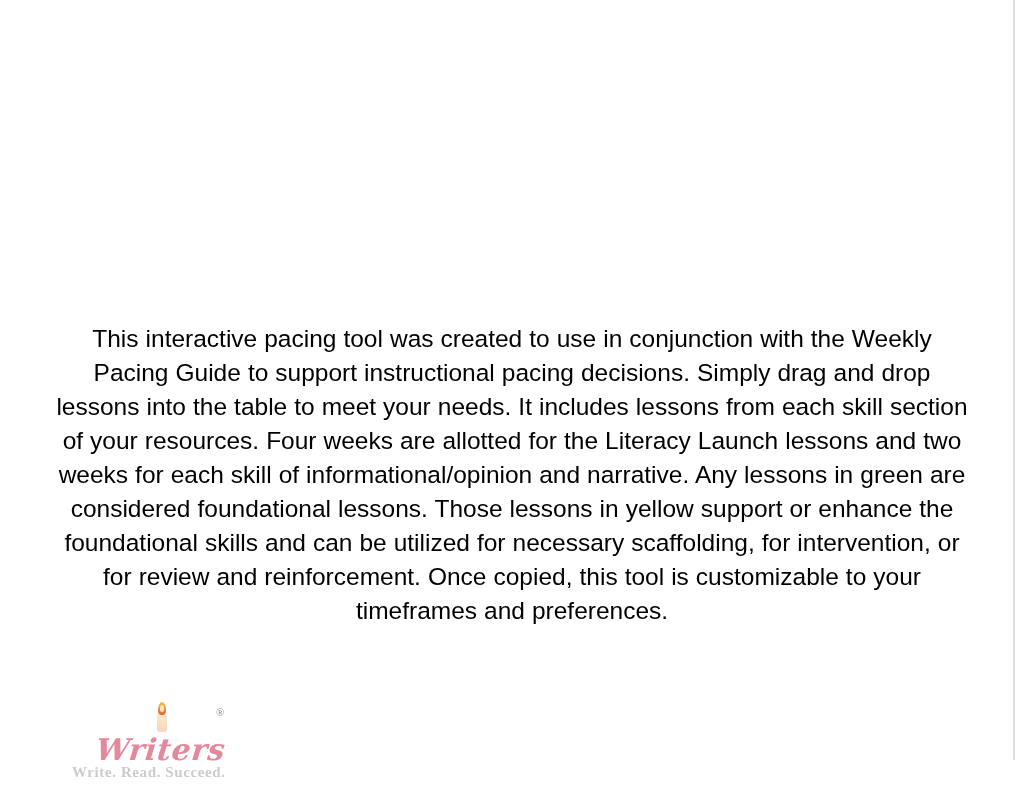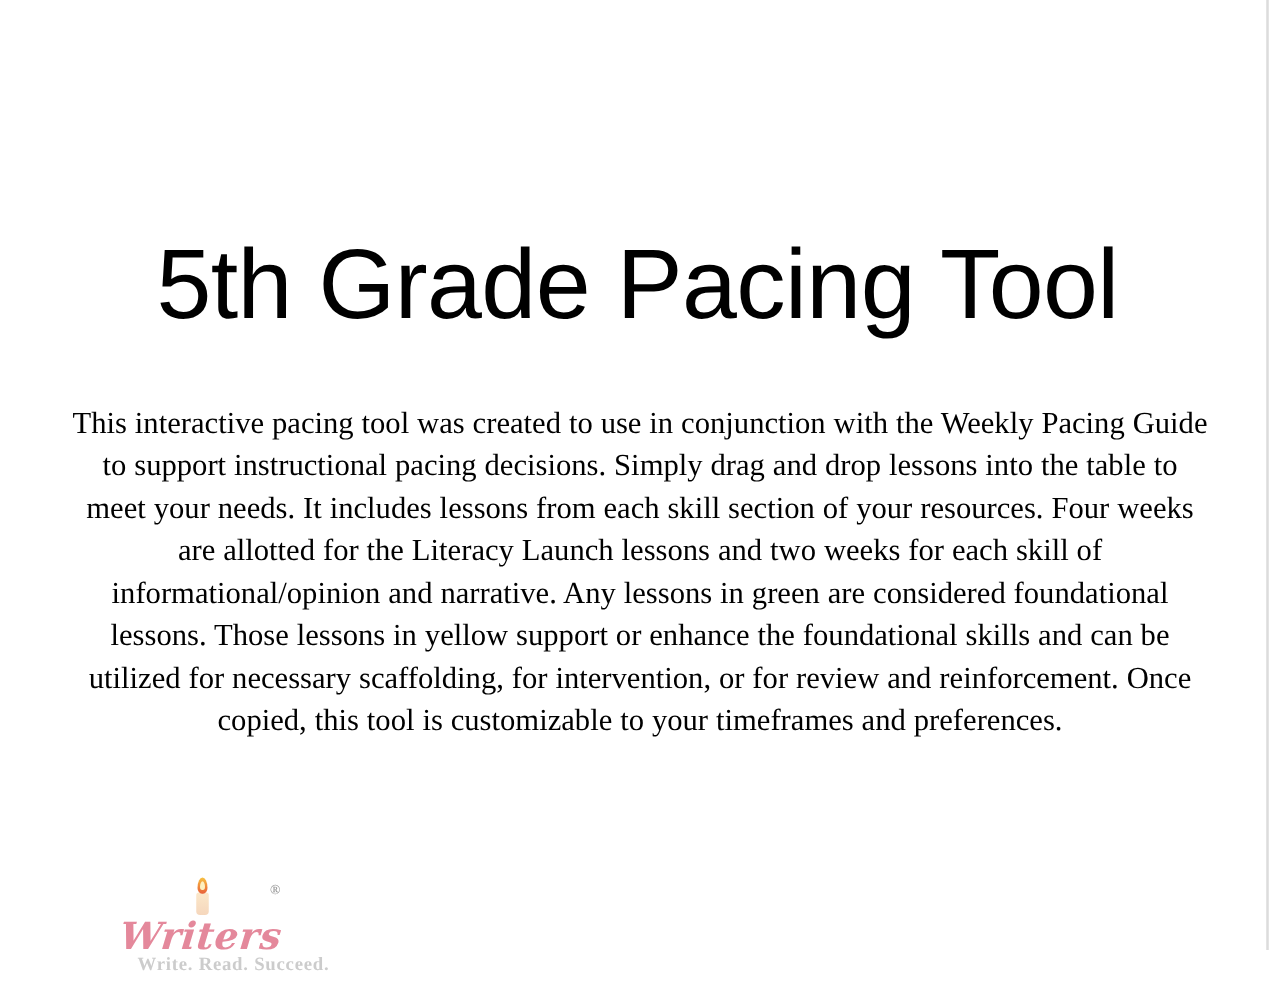--- a/index.html
+++ b/index.html
@@ -48,21 +48,21 @@
     letter-spacing: -0.5px;
     white-space: nowrap;
   }
 
   #slide-body {
     position: absolute;
     left: 56px;
     top: 322px;
     width: 912px;
     text-align: center;
-    font-family: Liberation Serif, serif;
+    font-family: Liberation Sans, sans-serif;
     font-size: 24.5px;
     line-height: 34px;
     font-weight: 400;
     color: #000000;
     word-spacing: 0.2px;
   }
 
   
   #brand-logo {
     position: absolute;
@@ -151,31 +151,29 @@
     position: absolute;
     left: 64px;
     top: 60px;
     font-family: "Liberation Serif", serif;
     font-weight: bold;
     font-size: 15px;
     line-height: 15px;
     color: #cccccc;
     letter-spacing: 0.6px;
     white-space: nowrap;
-    margin-left: 38px;
   }
 </style>
 </head>
 <body>
 
 <div id="slide">
 
   <div id="slide-edge-right"></div>
 
-  <div id="slide-title">5th Grade Pacing Tool</div>
 
   <div id="slide-body">This interactive pacing tool was created to use in conjunction with the Weekly Pacing Guide to support instructional pacing decisions. Simply drag and drop lessons into the table to meet your needs. It includes lessons from each skill section of your resources. Four weeks are allotted for the Literacy Launch lessons and two weeks for each skill of informational/opinion and narrative. Any lessons in green are considered foundational lessons. Those lessons in yellow support or enhance the foundational skills and can be utilized for necessary scaffolding, for intervention, or for review and reinforcement. Once copied, this tool is customizable to your timeframes and preferences.</div>
 
   <div id="brand-logo">
 
 
     <div id="brand-flame-icon">
       <div class="flame-body"></div>
       <div class="flame-outer"></div>
       <div class="flame-inner"></div>

